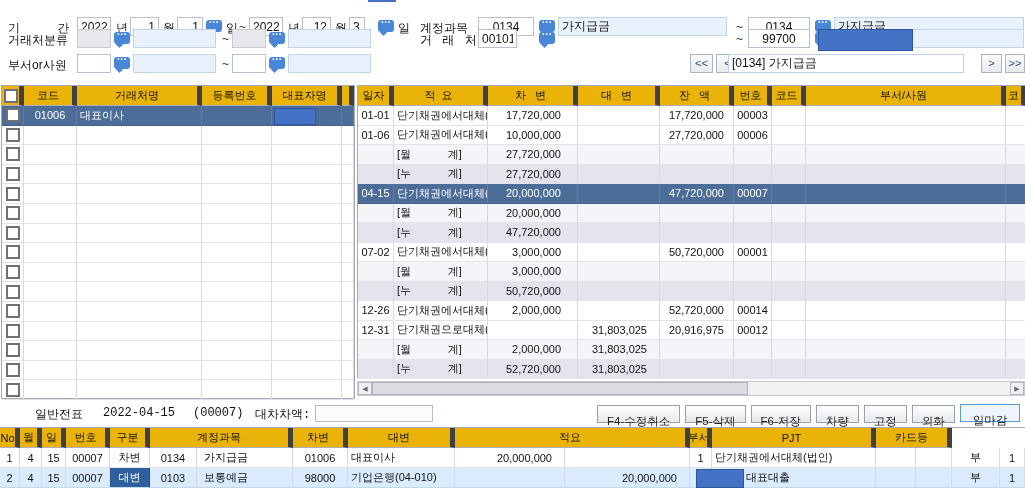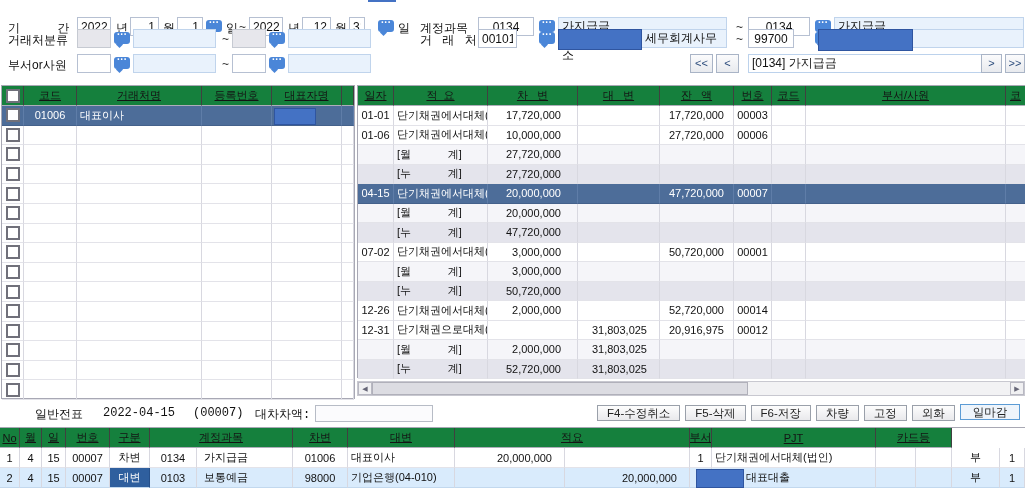--- a/index.html
+++ b/index.html
@@ -32,22 +32,22 @@
   .tabline{position:absolute;left:368px;top:0;width:28px;height:2px;background:#4472c4;}
   .redact{background:#4472c4;border:1px solid #2f55a0;display:inline-block;}
   
   .grid{position:absolute;box-sizing:border-box;border:1px solid #a8a8b4;background:#fff;}
   .grow{display:grid;box-sizing:border-box;}
   .gc{box-sizing:border-box;border-right:1px solid #d8d8e0;border-bottom:1px solid #e3e3e9;
       overflow:hidden;white-space:pre;display:flex;align-items:center;padding:0 3px;
       font-size:11px;}
   .gc.ct{justify-content:center;}
   .gc.rt{justify-content:flex-end;padding-right:12px;}
-  .gh .gc{background:#15803d;border-right:1px solid #404040;border-bottom:1px solid #aeaeba;
-          justify-content:center;color:#141414;padding:0 1px;text-decoration:underline;}
+  .gh .gc{background:#eab308;border-right:5px solid #404040;border-bottom:1px solid #aeaeba;
+          justify-content:center;color:#141414;padding:0 1px;}
   .grow.sel{background:#4d6d99;color:#fff;}
   .grow.sel .gc{border-right:1px solid #5f7da8;border-bottom:1px solid #44618b;}
   .grow.m{background:#f5f5f9;}
   .grow.k{background:#e4e4ec;}
   .cb{width:10px;height:10px;border:2px solid #70707a;background:#fff;display:inline-block;}
   
   #custgrid{left:1px;top:85px;width:354px;height:314px;}
   #custgrid .grow{grid-template-columns:22px 53px 125px 70px 70px 12px;height:19.6px;}
   #custgrid .gh{height:20px;grid-template-columns:22px 53px 125px 70px 70px 12px;display:grid;}
   
@@ -57,21 +57,21 @@
   
   .sb{position:absolute;left:357px;top:381px;width:668px;height:15px;box-sizing:border-box;
       background:#f2f2f4;border:1px solid #c8c8d0;}
   .sb-btn{position:absolute;top:0;width:14px;height:13px;background:#f0f0f2;border:1px solid #b8b8c2;
           box-sizing:border-box;font-size:7px;color:#667;text-align:center;line-height:11px;cursor:pointer;}
   .sb-thumb{position:absolute;left:14px;top:0;width:376px;height:13px;background:#dcdce2;
             border:1px solid #b0b0ba;box-sizing:border-box;cursor:pointer;}
   
   .ftxt{position:absolute;top:2px;white-space:pre;font-family:Liberation Mono, monospace;}
   .btn{height:16px;box-sizing:border-box;border:1px solid #9aa0aa;background:linear-gradient(#fdfdfd,#e9e9ec);
-       font:11.5px "Liberation Sans","DejaVu Sans",sans-serif;color:#222;padding:0 9px;cursor:pointer;}
+       font:11.5px "Liberation Sans","DejaVu Sans",sans-serif;color:#222;padding:8px 9px;cursor:pointer;}
   .btn.day{position:absolute;left:960px;top:0;border:1px solid #5b9bd5;background:#eef4fb;width:60px;}
   
   #vougrid{left:0;top:427px;width:1025px;height:72px;border-left:none;border-right:none;}
   #vougrid .grow,#vougrid .gh{display:grid;height:20px;
      grid-template-columns:20px 22px 24px 44px 40px 47px 96px 55px 107px 110px 125px 22px 164px 40px 36px 48px 25px;}
   #vougrid .gh .sp2{grid-column:span 2;}
   .grow.vsel{background:#d9ebfc;}
   .gc.typesel{background:#2f5f9e;color:#fff;border-right-color:#26508a;}
   .grow.vsel .gc{border-bottom-color:#c2d8ee;}
 </style>
@@ -114,46 +114,42 @@
   <span class="lk" style="left:114px"></span>
   <input class="fld blue" style="left: 133px; width: 83px;">
   <span class="tld" style="left:222px">~</span>
   <input class="fld gray" style="left: 232px; width: 34px;">
   <span class="lk" style="left:269px"></span>
   <input class="fld blue" style="left: 288px; width: 83px;">
 
   <span class="lbl w2" style="left:420px">거 래 처</span>
   <input class="fld" style="left: 478px; width: 39px;" value="00101">
   <span class="lk" style="left:539px"></span>
-  <div class="fld lt blue" style="left:558px;width:169px;position:absolute;line-height:17px">
-    <span class="redact" style="position:absolute;left:-1px;top:-1px;width:82px;height:19px"></span>
-    <span style="padding-left:83px">세무회계사무소</span>
-  </div>
   <span class="tld" style="left:736px">~</span>
-  <input class="fld" style="left: 748px; width: 46px;" value="99700">
+  <input class="fld" style="left: 748px; width: 62px;" value="99700">
   <span class="lk" style="left:815px"></span>
   <div class="fld lt blue" style="left:834px;width:190px;position:absolute">
     <span class="redact" style="position:absolute;left:-17px;top:-1px;width:93px;height:20px"></span>
     <span></span>
   </div>
 </div>
 
 <div class="frow" style="top:54px">
   <span class="lbl" style="left:8px">부서or사원</span>
   <input class="fld" style="left: 77px; width: 34px;">
   <span class="lk" style="left:114px"></span>
   <input class="fld blue" style="left: 133px; width: 83px;">
   <span class="tld" style="left:222px">~</span>
   <input class="fld" style="left: 232px; width: 34px;">
   <span class="lk" style="left:269px"></span>
   <input class="fld blue" style="left: 288px; width: 83px;">
 
   <button class="navbtn" style="left:690px;width:23px">&lt;&lt;</button>
   <button class="navbtn" style="left:716px;width:23px">&lt;</button>
-  <input class="fld lt" style="left: 748px; width: 236px; border-color: rgb(188, 210, 236);" value="[0134] 가지급금">
+  <input class="fld lt" style="left: 728px; width: 236px; border-color: rgb(188, 210, 236);" value="[0134] 가지급금">
   <button class="navbtn" style="left:981px;width:21px">&gt;</button>
   <button class="navbtn" style="left:1005px;width:20px">&gt;&gt;</button>
 </div>
 
 <div class="grid" id="custgrid">
   <div class="gh">
     <div class="gc"><span class="cb"></span></div>
     <div class="gc">코드</div>
     <div class="gc">거래처명</div>
     <div class="gc">등록번호</div>

